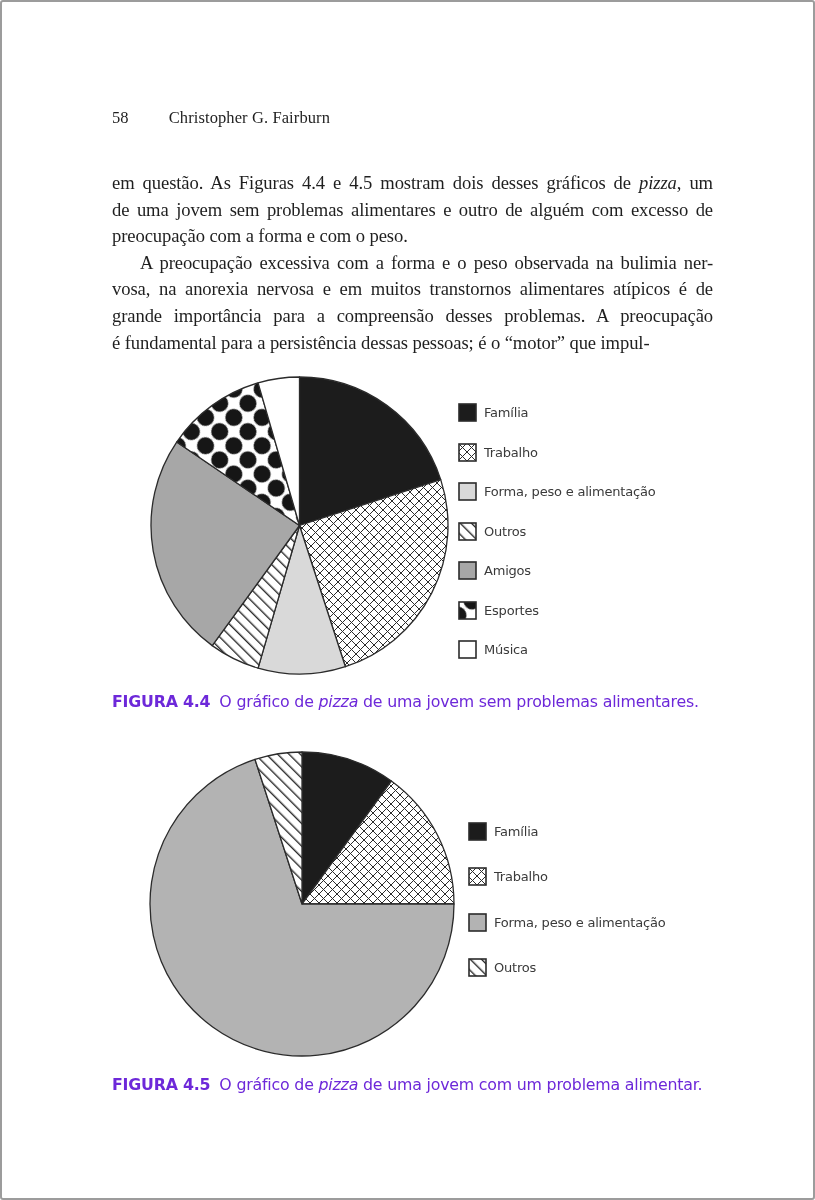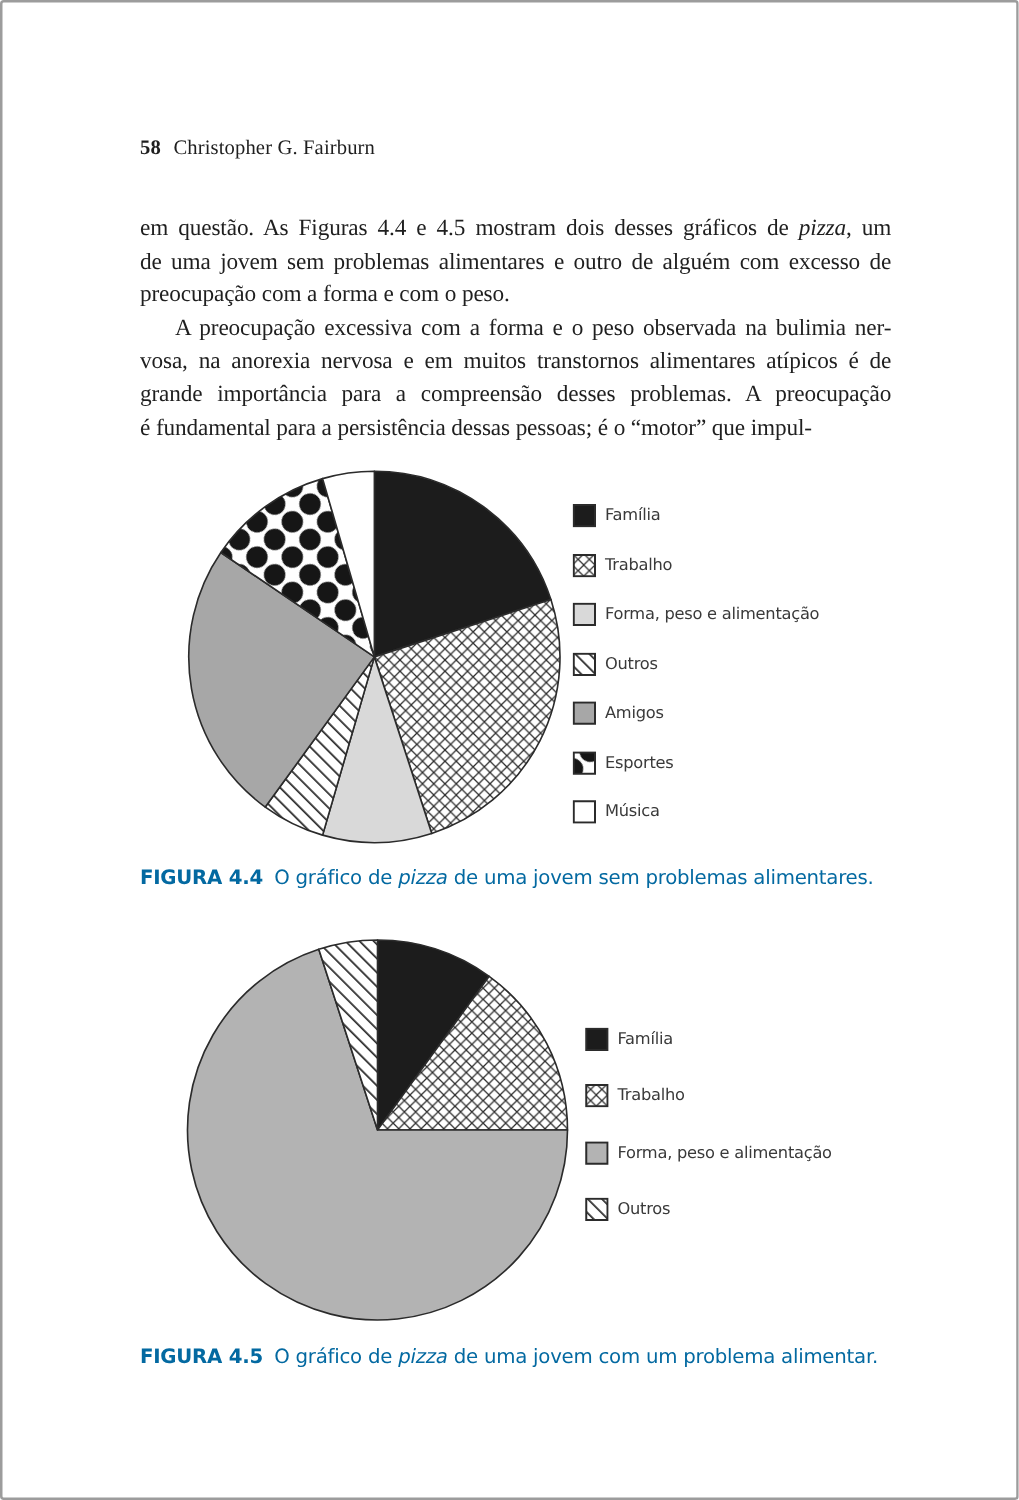--- a/index.html
+++ b/index.html
@@ -6,21 +6,21 @@
   .page{
     position:relative; width:815px; height:1200px; box-sizing:border-box;
     background:#ffffff; border:2px solid #9c9c9c; border-radius:3px;
     overflow:hidden;
     font-family:"Liberation Serif","DejaVu Serif",serif; color:#1f1f1f;
   }
   .running-head{
     position:absolute; left:110px; top:106px; width:600px;
     font-size:16.5px; line-height:20px; letter-spacing:.1px;
   }
-  .running-head .pagenum{font-weight:bold; margin-right:10px;}
+  .running-head .pagenum{font-weight:normal; margin-right:40px;}
   .body-text{
     position:absolute; left:110px; top:168px; width:601px;
     font-size:18.6px; line-height:26.6px; letter-spacing:-0.1px;
   }
   .bline{text-align:justify; text-align-last:justify;}
   .bline.last{text-align-last:left;}
   .bline.indent{text-indent:28px;}
   .bline em{font-style:italic;}
   .figure-pie{position:absolute;}
   #pie-1{left:147px; top:373px;}
@@ -32,21 +32,21 @@
   #legend-1 .legend-row{height:39.5px;}
   #legend-2 .legend-row{height:45.3px;}
   .legend-row svg{flex:0 0 auto; margin-right:7px;}
   .legend-label{
     font-family:"DejaVu Sans","Liberation Sans",sans-serif;
     font-size:13px; color:#3a3a3a; letter-spacing:-0.2px;
   }
   .caption{
     position:absolute; left:110px; width:620px; margin:0;
     font-family:"DejaVu Sans","Liberation Sans",sans-serif;
-    font-size:15.8px; color:#0369a1; letter-spacing:-0.2px;
+    font-size:15.8px; color:#6d28d9; letter-spacing:-0.2px;
   }
   #caption-1{top:690px;}
   #caption-2{top:1073px;}
   .caption .cap-label{font-weight:bold; margin-right:9px;}
   .caption em{font-style:italic;}
   .defs-holder{position:absolute; width:0; height:0;}
 </style>
 </head>
 <body>
 

